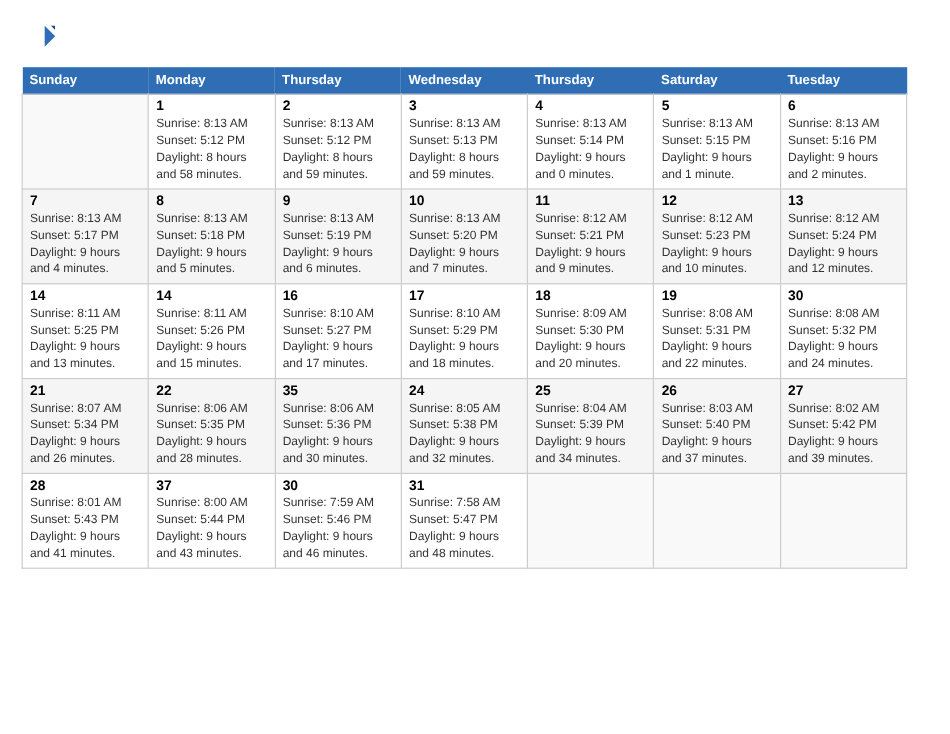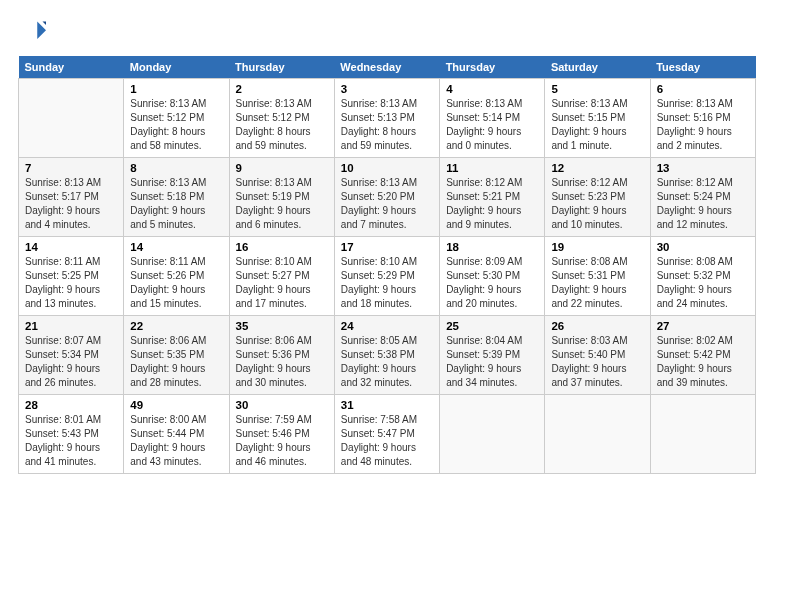--- a/index.html
+++ b/index.html
@@ -249,21 +249,21 @@
             <span class="day-num">27</span>
             <div class="day-info">Sunrise: 8:02 AM<br>Sunset: 5:42 PM<br>Daylight: 9 hours<br>and 39 minutes.</div>
           </td>
         </tr>
         <tr>
           <td>
             <span class="day-num">28</span>
             <div class="day-info">Sunrise: 8:01 AM<br>Sunset: 5:43 PM<br>Daylight: 9 hours<br>and 41 minutes.</div>
           </td>
           <td>
-            <span class="day-num">49</span>
+            <span class="day-num">37</span>
             <div class="day-info">Sunrise: 8:00 AM<br>Sunset: 5:44 PM<br>Daylight: 9 hours<br>and 43 minutes.</div>
           </td>
           <td>
             <span class="day-num">30</span>
             <div class="day-info">Sunrise: 7:59 AM<br>Sunset: 5:46 PM<br>Daylight: 9 hours<br>and 46 minutes.</div>
           </td>
           <td>
             <span class="day-num">31</span>
             <div class="day-info">Sunrise: 7:58 AM<br>Sunset: 5:47 PM<br>Daylight: 9 hours<br>and 48 minutes.</div>
           </td>

